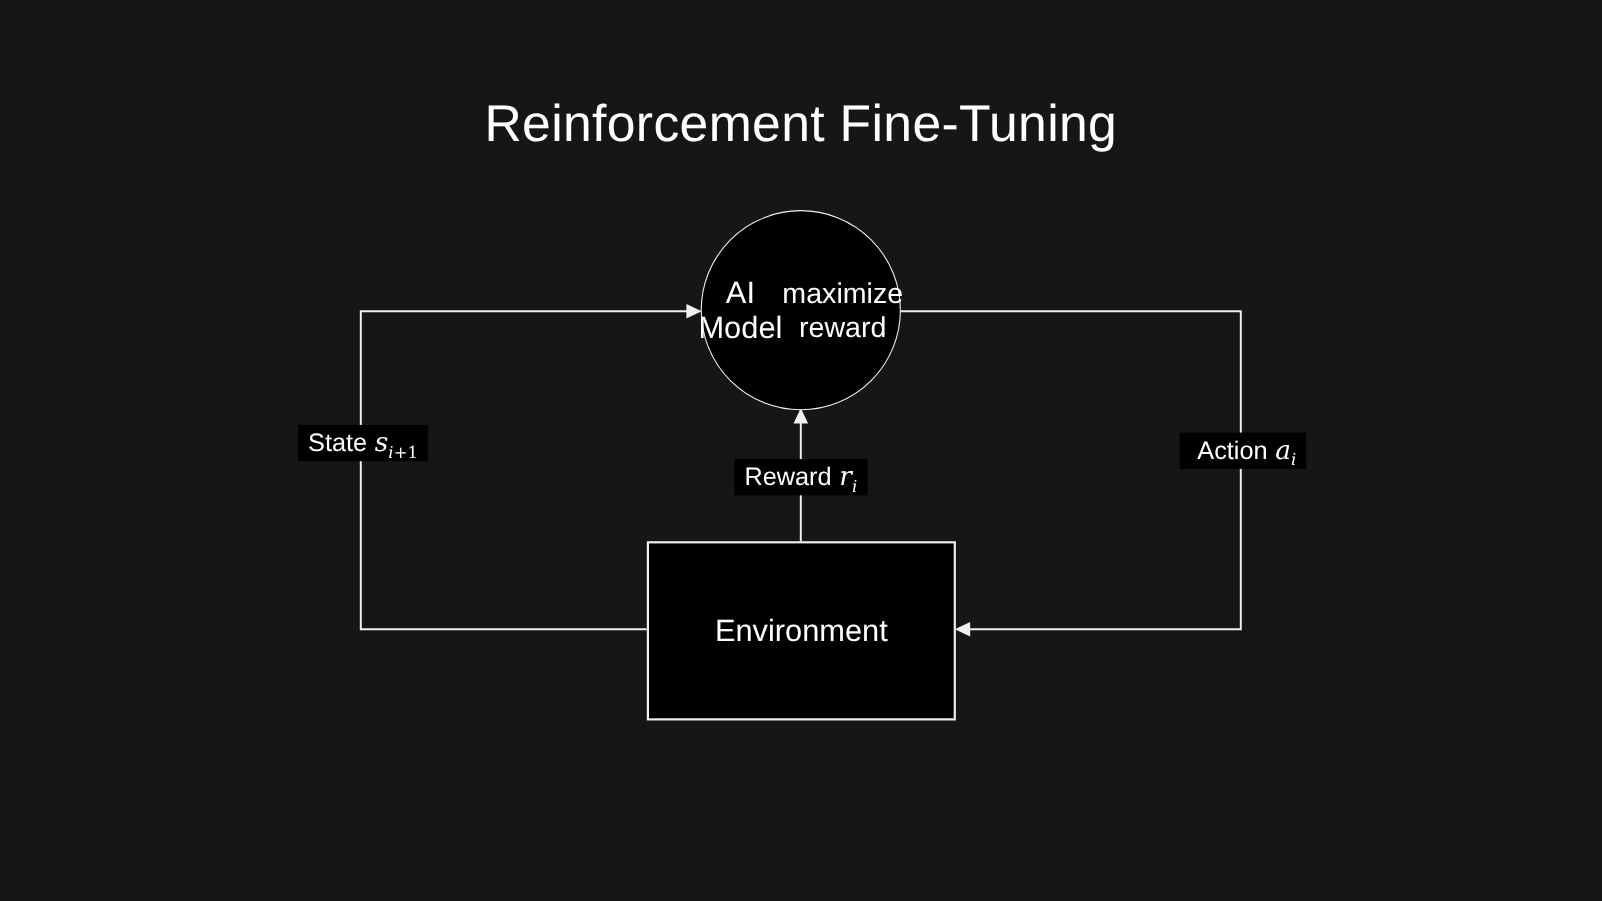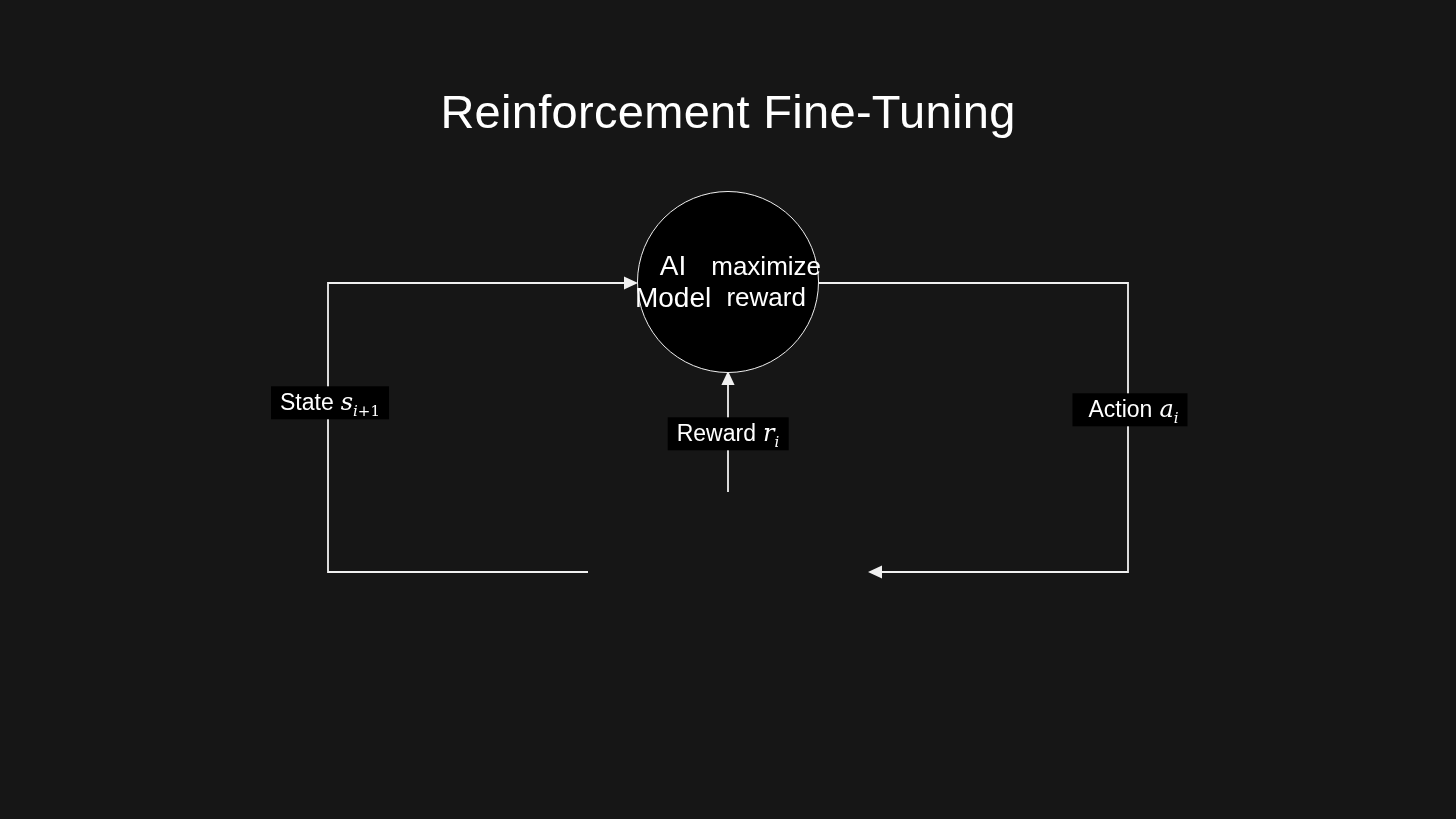--- a/index.html
+++ b/index.html
@@ -124,20 +124,23 @@
 
     <polyline class="wire" points="728,492 728,384"></polyline>
     <polygon class="head" points="728,371 721.4,385 734.6,385"></polygon>
   </svg>
 
   <div class="node-circle">
     <div class="node-title">AI Model</div>
     <div class="node-sub">maximize reward</div>
   </div>
 
+  <div class="env-box">
+    <span>Environment</span>
+  </div>
 
   <div class="edge-label label-state">
     <span>State</span><span class="math"><span>s</span><sub><span class="sub-italic">i</span><span class="sub-plain">+1</span></sub></span>
   </div>
 
   <div class="edge-label label-action">
     <span>Action</span><span class="math"><span>a</span><sub><span class="sub-italic">i</span><span class="sub-plain"></span></sub></span>
   </div>
 
   <div class="edge-label label-reward">

